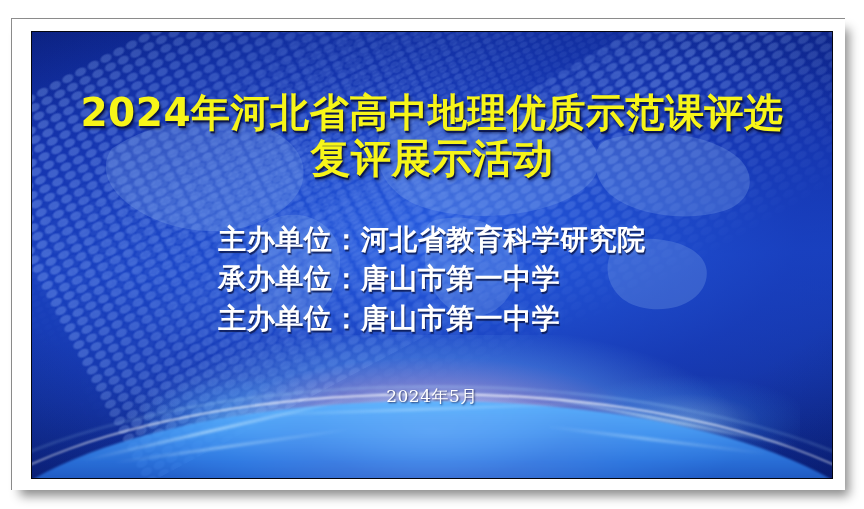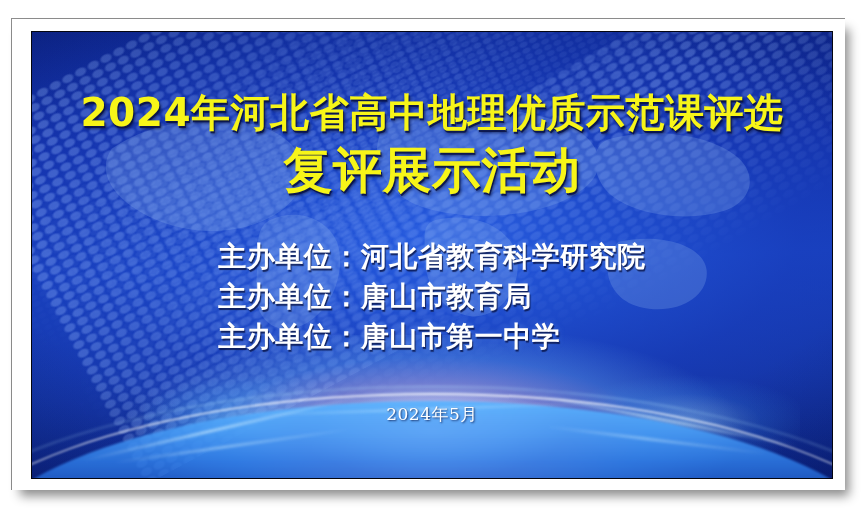--- a/index.html
+++ b/index.html
@@ -199,21 +199,21 @@
     font-weight:bold;
     font-size:40px;
     letter-spacing:.5px;
     color:#f7f518;
     text-shadow:
        1px 2px 0 rgba(8,18,70,.85),
        2px 3px 3px rgba(4,10,48,.6);
     white-space:nowrap;
   }
   .title-line.l1{font-size:39px;}
-  .title-line.l2{font-size:49px;margin-top:12px;}
+  .title-line.l2{font-size:40px;margin-top:4px;}
 
   .org-block{
     margin-top:40px;
     text-align:left;
     line-height:1.42;
   }
   .org-line{
     font-family:"DejaVu Serif","Liberation Serif",serif;
     font-weight:bold;
     font-size:28px;
@@ -280,21 +280,21 @@
 
     <div class="content">
 
       <div class="title-block">
         <div class="title-line l1">2024年河北省高中地理优质示范课评选</div>
         <div class="title-line l2">复评展示活动</div>
       </div>
 
       <div class="org-block">
         <div class="org-line">主办单位：河北省教育科学研究院</div>
-        <div class="org-line">主办单位：唐山市教育局</div>
+        <div class="org-line">承办单位：唐山市第一中学</div>
         <div class="org-line">主办单位：唐山市第一中学</div>
       </div>
 
       <div class="date-line">2024年5月</div>
 
     </div>
   </div>
 </div>
 
 </body></html>

